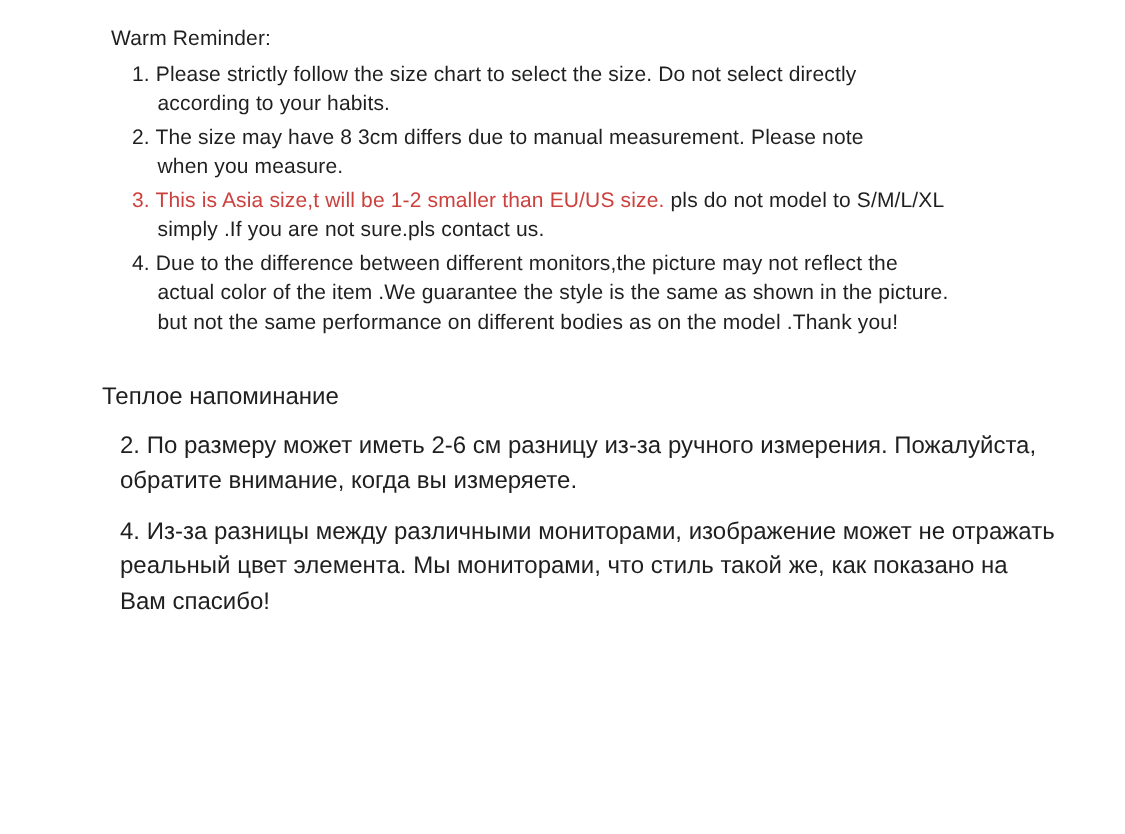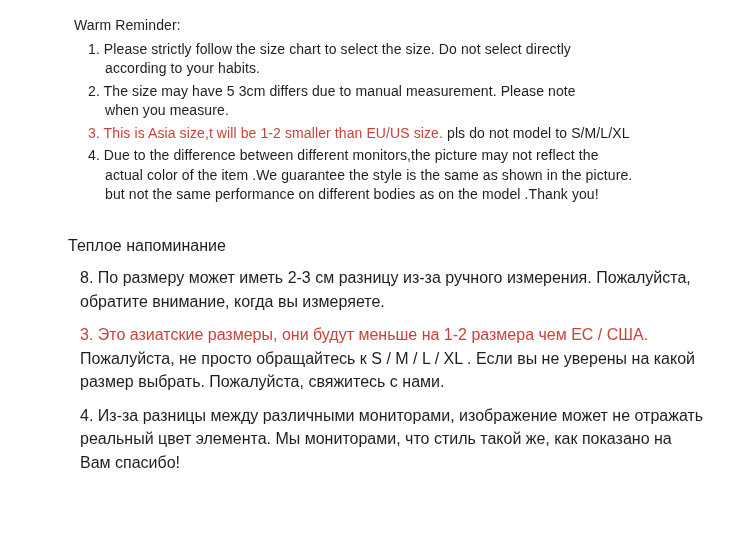--- a/index.html
+++ b/index.html
@@ -46,49 +46,45 @@
 
   <section class="en">
     <div class="en-title">Warm Reminder:</div>
 
     <div class="en-item">
       <span class="line">1. Please strictly follow the size chart to select the size. Do not select directly</span>
       <span class="line cont">according to your habits.</span>
     </div>
 
     <div class="en-item">
-      <span class="line">2. The size may have 5 3cm differs due to manual measurement. Please note</span>
+      <span class="line">2. The size may have 8 3cm differs due to manual measurement. Please note</span>
       <span class="line cont">when you measure.</span>
     </div>
 
     <div class="en-item">
       <span class="line"><span class="red">3. This is Asia size,t will be 1-2 smaller than EU/US size.</span><span> pls do not model to S/M/L/XL</span></span>
+      <span class="line cont">simply .If you are not sure.pls contact us.</span>
     </div>
 
     <div class="en-item">
       <span class="line">4. Due to the difference between different monitors,the picture may not reflect the</span>
       <span class="line cont">actual color of the item .We guarantee the style is the same as shown in the picture.</span>
       <span class="line cont">but not the same performance on different bodies as on the model .Thank you!</span>
     </div>
   </section>
 
   <section class="ru">
     <div class="ru-title">Теплое напоминание</div>
 
 
     <div class="ru-item">
-      <span class="line">8. По размеру может иметь 2-3 см разницу из-за ручного измерения. Пожалуйста,</span>
+      <span class="line">2. По размеру может иметь 2-6 см разницу из-за ручного измерения. Пожалуйста,</span>
       <span class="line">обратите внимание, когда вы измеряете.</span>
     </div>
 
-    <div class="ru-item">
-      <span class="line red">3. Это азиатские размеры, они будут меньше на 1-2 размера чем ЕС / США.</span>
-      <span class="line">Пожалуйста, не просто обращайтесь к S / M / L / XL . Если вы не уверены на какой</span>
-      <span class="line">размер выбрать. Пожалуйста, свяжитесь с нами.</span>
-    </div>
 
     <div class="ru-item">
       <span class="line">4. Из-за разницы между различными мониторами, изображение может не отражать</span>
       <span class="line">реальный цвет элемента. Мы мониторами, что стиль такой же, как показано на</span>
       <span class="line">Вам спасибо!</span>
     </div>
   </section>
 
 </div>
 

